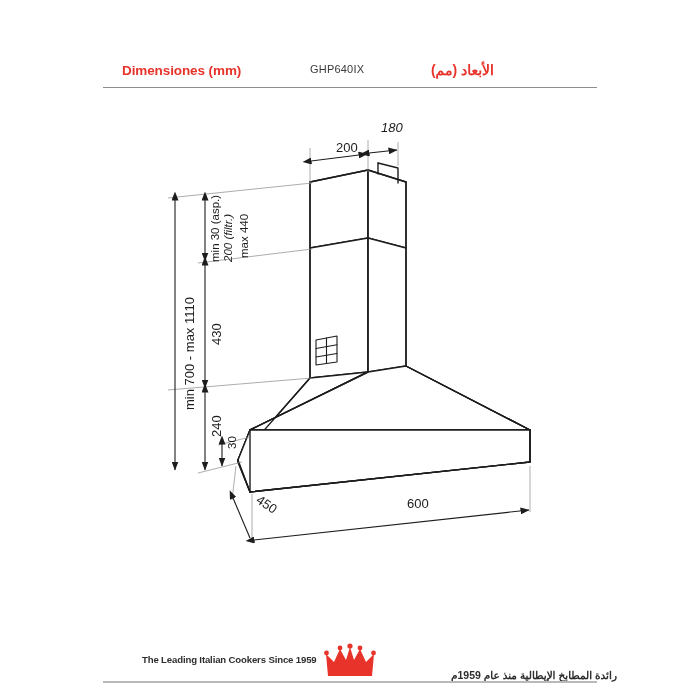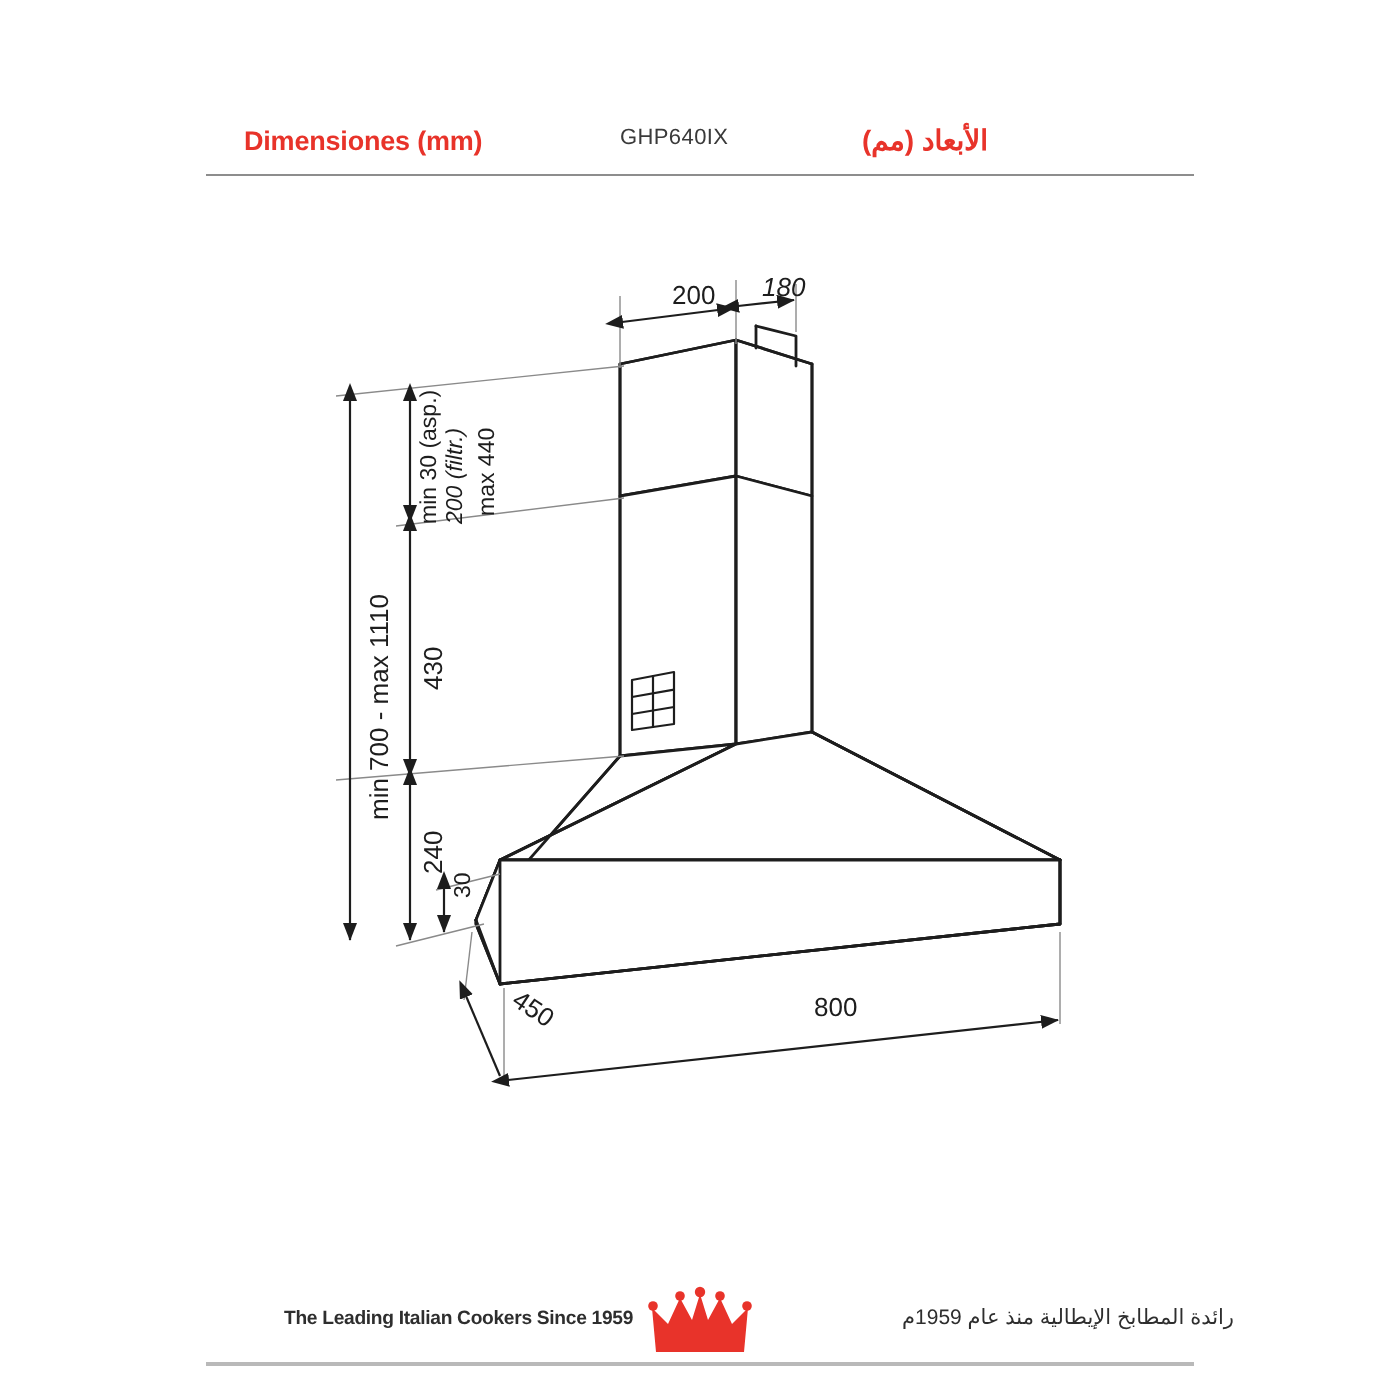--- a/index.html
+++ b/index.html
@@ -79,23 +79,23 @@
     position: absolute;
     left: 142px; top: 26px;
     font-size: 9.6px;
     font-weight: bold;
     color: #2e2e2e;
     letter-spacing: -0.15px;
     white-space: nowrap;
   }
   #footer-tagline-ar {
     position: absolute;
-    right: 128px; top: 24px;
+    right: 128px; top: 41px;
     font-size: 10.5px;
-    font-weight: normal;
+    font-weight: bold;
     color: #2e2e2e;
     direction: rtl;
     white-space: nowrap;
     margin-left: 30px;
   }
   #footer-crown {
     position: absolute;
     left: 324px; top: 14px;
     width: 52px;
     height: 36px;
@@ -229,39 +229,39 @@
       <line x1="175" y1="200" x2="175" y2="470" marker-start="url(#arrowStart)" marker-end="url(#arrowEnd)"></line>
 
       <line x1="233" y1="498" x2="250" y2="538" marker-start="url(#arrowStart)"></line>
 
       <line x1="254" y1="540" x2="529" y2="510" marker-start="url(#arrowStart)" marker-end="url(#arrowEnd)"></line>
     </g>
   </svg>
 
   <div class="dim-label" style="left:336px; top:140px;">200</div>
 
-  <div class="dim-label italic" style="left:381px; top:136px;text-align:center;">180</div>
+  <div class="dim-label italic" style="left:381px; top:120px;text-align:center;">180</div>
 
   <div class="dim-label vert small" style="left:209px; top:262px;">min 30 (asp.)</div>
 
   <div class="dim-label vert small italic" style="left:222px; top:262px;">200 (filtr.)</div>
 
   <div class="dim-label vert small" style="left:238px; top:258px;">max 440</div>
 
   <div class="dim-label vert" style="left:182px; top:410px;">min 700 - max 1110</div>
 
   <div class="dim-label vert" style="left:209px; top:345px;">430</div>
 
   <div class="dim-label vert" style="left:209px; top:437px;">240</div>
 
   <div class="dim-label vert small" style="left:226px; top:449px;">30</div>
 
   <div class="dim-label slant450" style="left:262px; top:492px;">450</div>
 
-  <div class="dim-label" style="left:407px; top:496px;">800</div>
+  <div class="dim-label" style="left:407px; top:496px;">600</div>
 </div>
 
 <div id="footer">
   <div id="footer-tagline-en">The Leading Italian Cookers Since 1959</div>
 
   <div id="footer-crown">
     <svg width="52" height="36" viewBox="0 0 52 36">
       <path d="M4,34 L2,12 L10,20 L16,7 L22,18 L26,5 L30,18 L36,7 L42,20 L50,12 L48,34 Z" fill="#e8332a"></path>
       <circle cx="2.5" cy="11" r="2.4" fill="#e8332a"></circle>
       <circle cx="16" cy="6" r="2.4" fill="#e8332a"></circle>

